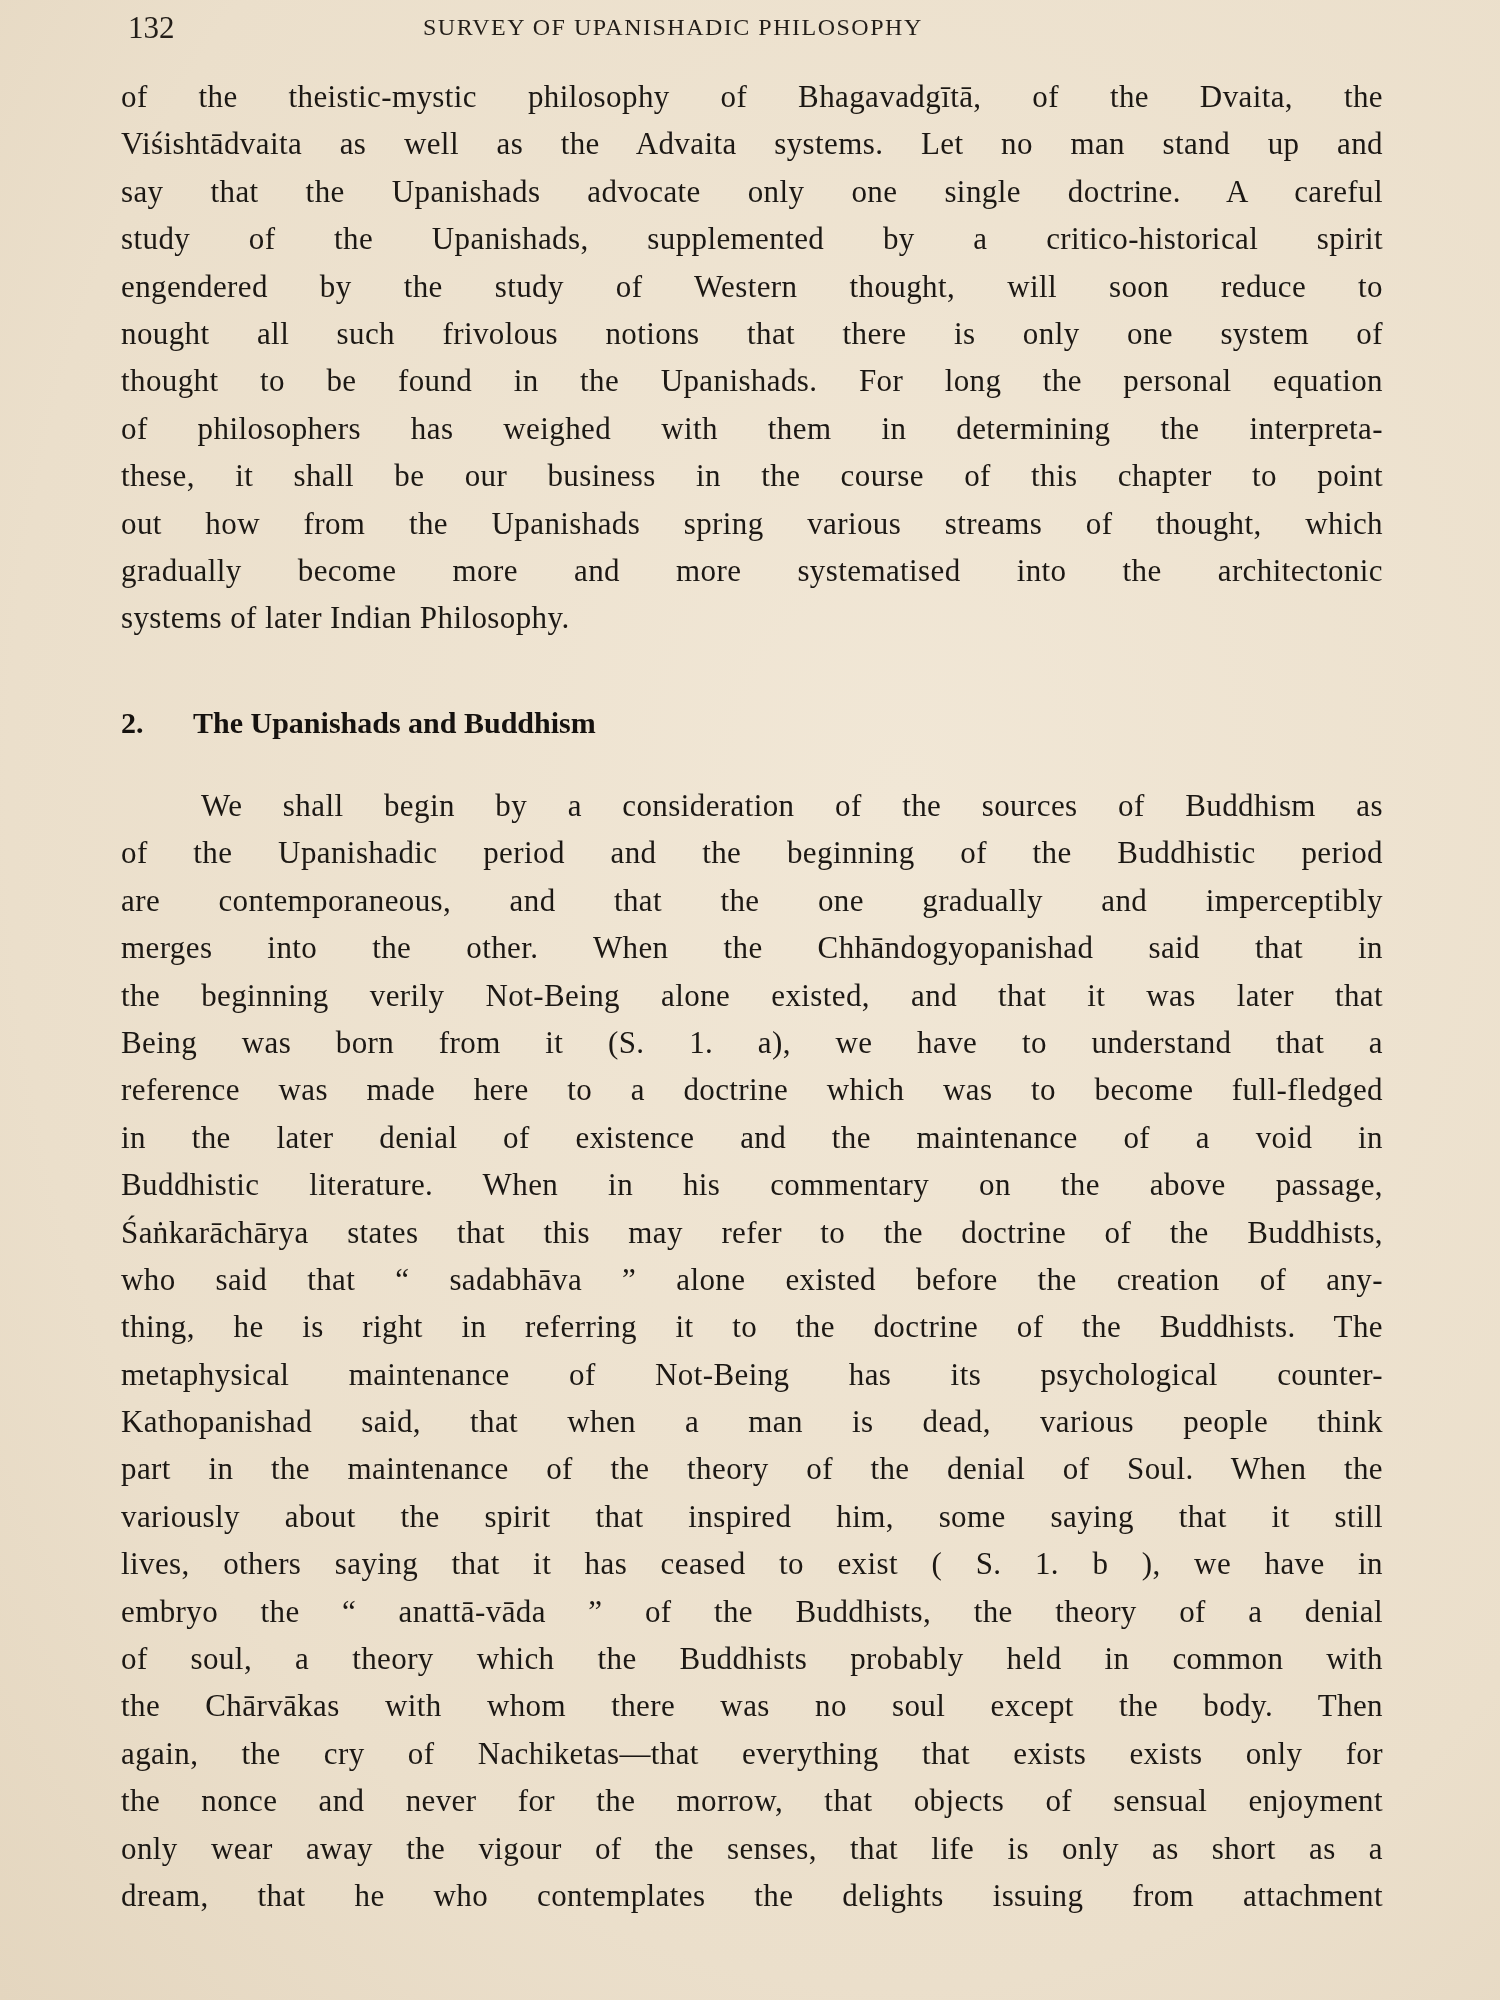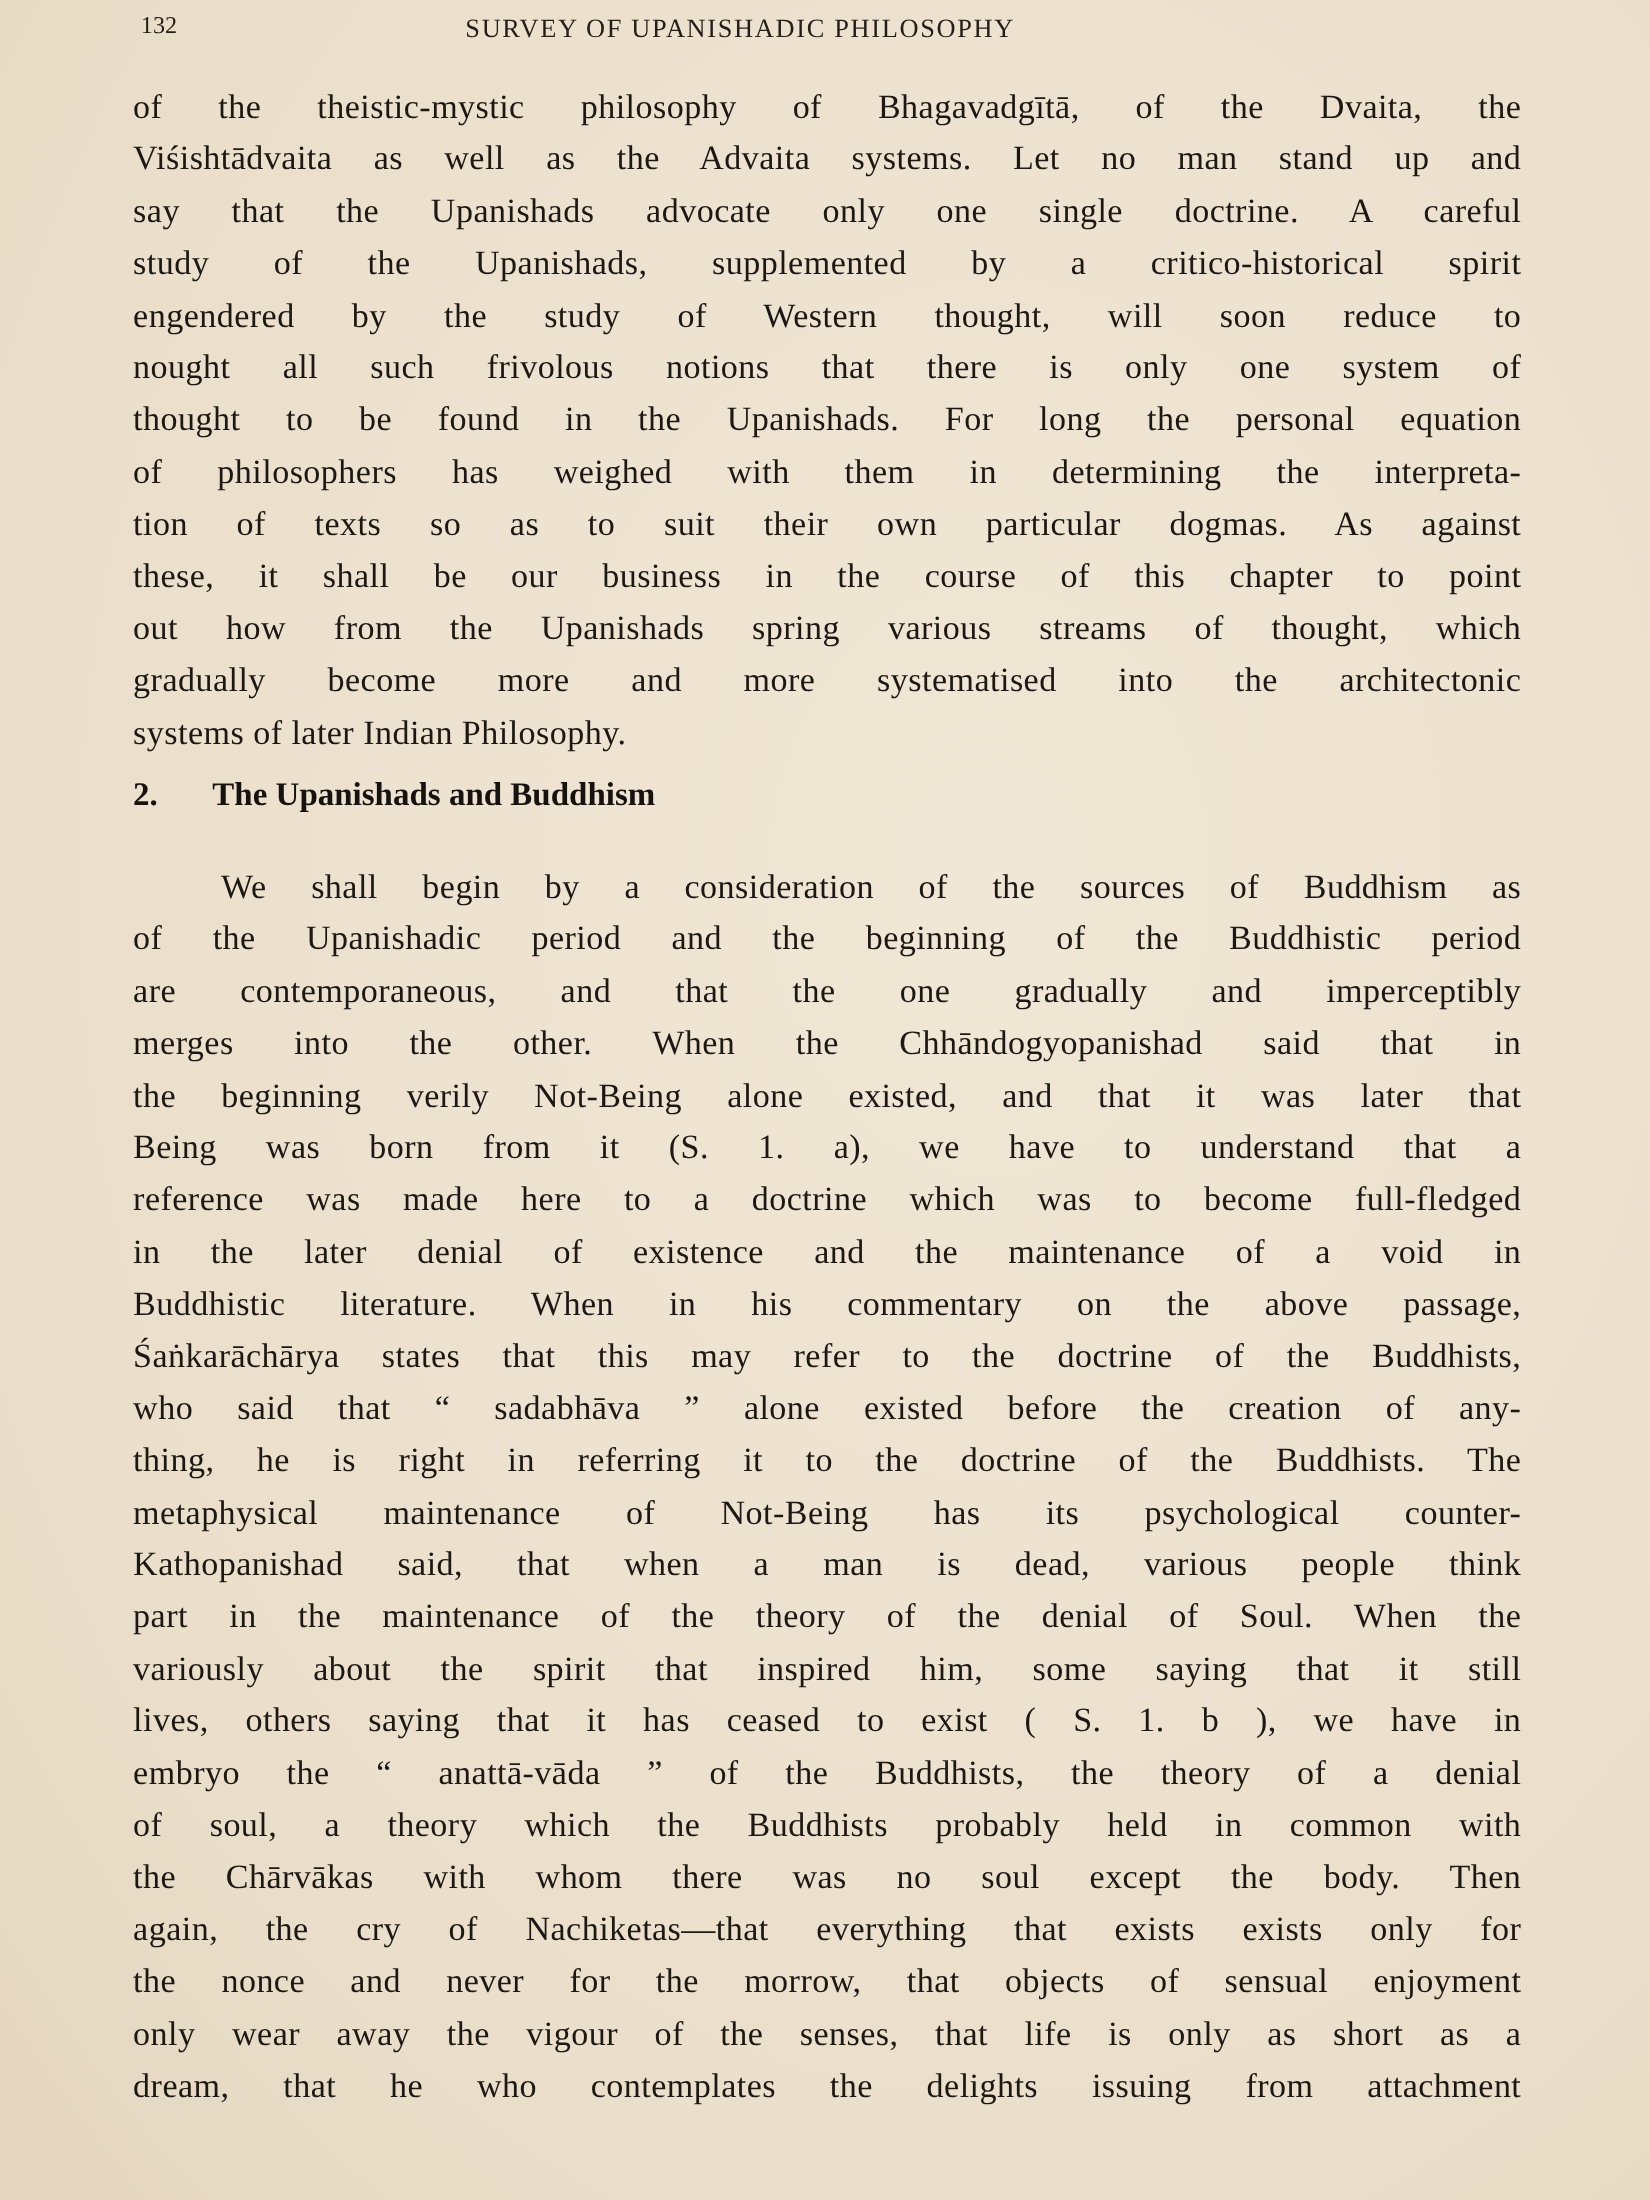--- a/index.html
+++ b/index.html
@@ -9,21 +9,21 @@
     background-image: radial-gradient(ellipse at 60% 40%, #f1e7d6 0%, #ebdfcb 70%, #e4d6bf 100%);
     font-family: "DejaVu Serif", "Liberation Serif", serif;
     color: #1e1a16;
     position: relative;
   }
   .header {
     position: absolute; top: 10px; left: 128px; width: 1100px; height: 40px;
   }
   .page-number {
     position: absolute; left: 0; top: 0;
-    font-family: "Liberation Serif", serif; font-size: 22px; color: #231e19;
+    font-family: "Liberation Serif", serif; font-size: 31px; color: #231e19;
   }
   .running-head {
     position: absolute; left: 295px; top: 4px;
     font-family: "Liberation Serif", serif; font-size: 24px; letter-spacing: 1.5px; color: #231e19; text-align: right;
   }
   .body-text { position: absolute; left: 121px; width: 1262px; }
   .line {
     font-family: Liberation Serif, serif;
     font-size: 31px; line-height: 47.4px; height: 47.4px;
     text-align: justify; text-align-last: justify;
@@ -51,21 +51,20 @@
 
 <div class="body-text" id="para1">
     <div class="line">of the theistic-mystic philosophy of Bhagavadgītā, of the Dvaita, the</div>
     <div class="line">Viśishtādvaita as well as the Advaita systems. Let no man stand up and</div>
     <div class="line">say that the Upanishads advocate only one single doctrine.  A careful</div>
     <div class="line">study of the Upanishads, supplemented by a critico-historical spirit</div>
     <div class="line">engendered by the study of Western thought, will soon reduce to</div>
     <div class="line">nought all such frivolous notions that there is only one system of</div>
     <div class="line">thought to be found in the Upanishads.  For long the personal equation</div>
     <div class="line">of philosophers has weighed with them in determining the interpreta-</div>
-    <div class="line">tion of texts so as to suit their own particular dogmas.  As against</div>
     <div class="line">these, it shall be our business in the course of this chapter to point</div>
     <div class="line">out how from the Upanishads spring various streams of thought, which</div>
     <div class="line">gradually become more and more systematised into the architectonic</div>
     <div class="line last">systems of later Indian Philosophy.</div>
   </div>
 
 <div class="section-heading">
   <span class="num">2.</span><span>The Upanishads and Buddhism</span>
 </div>
 

